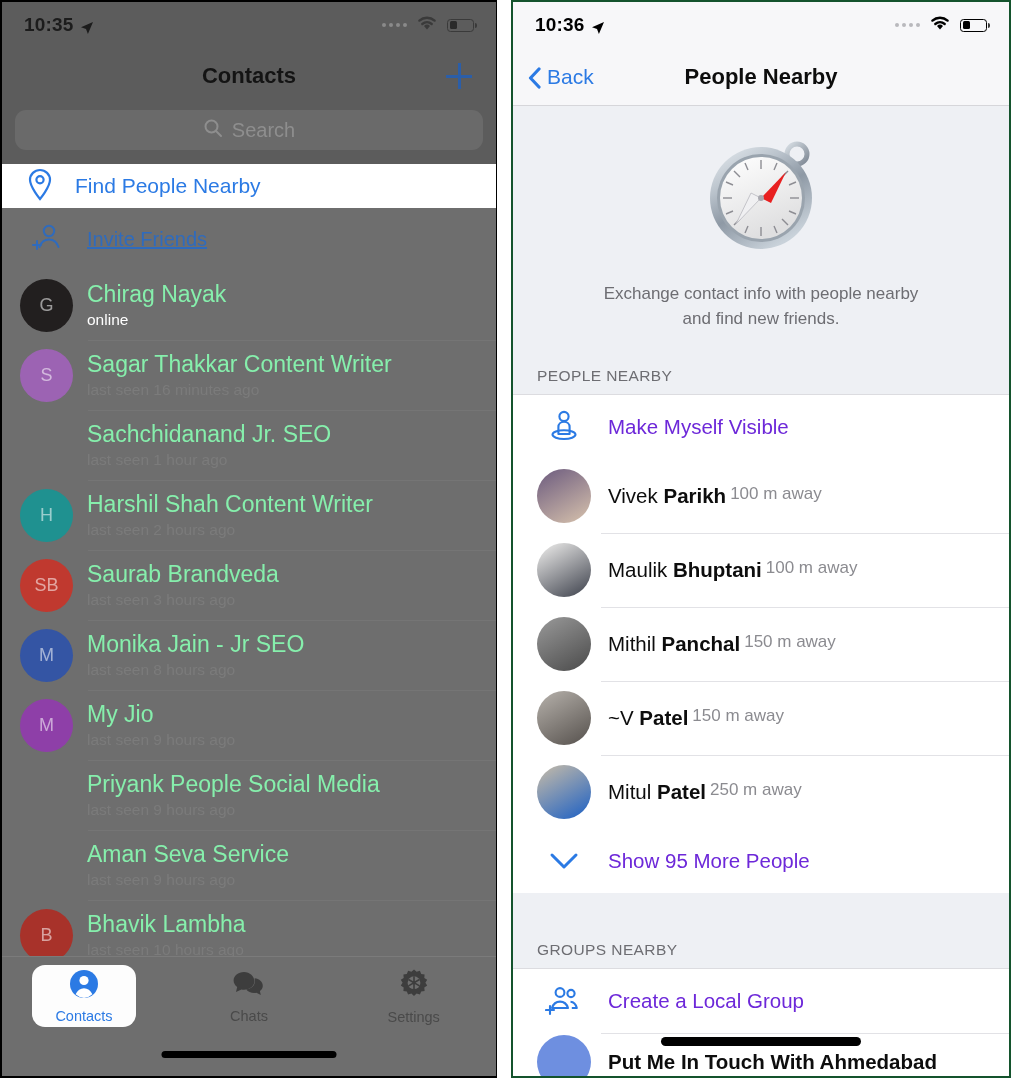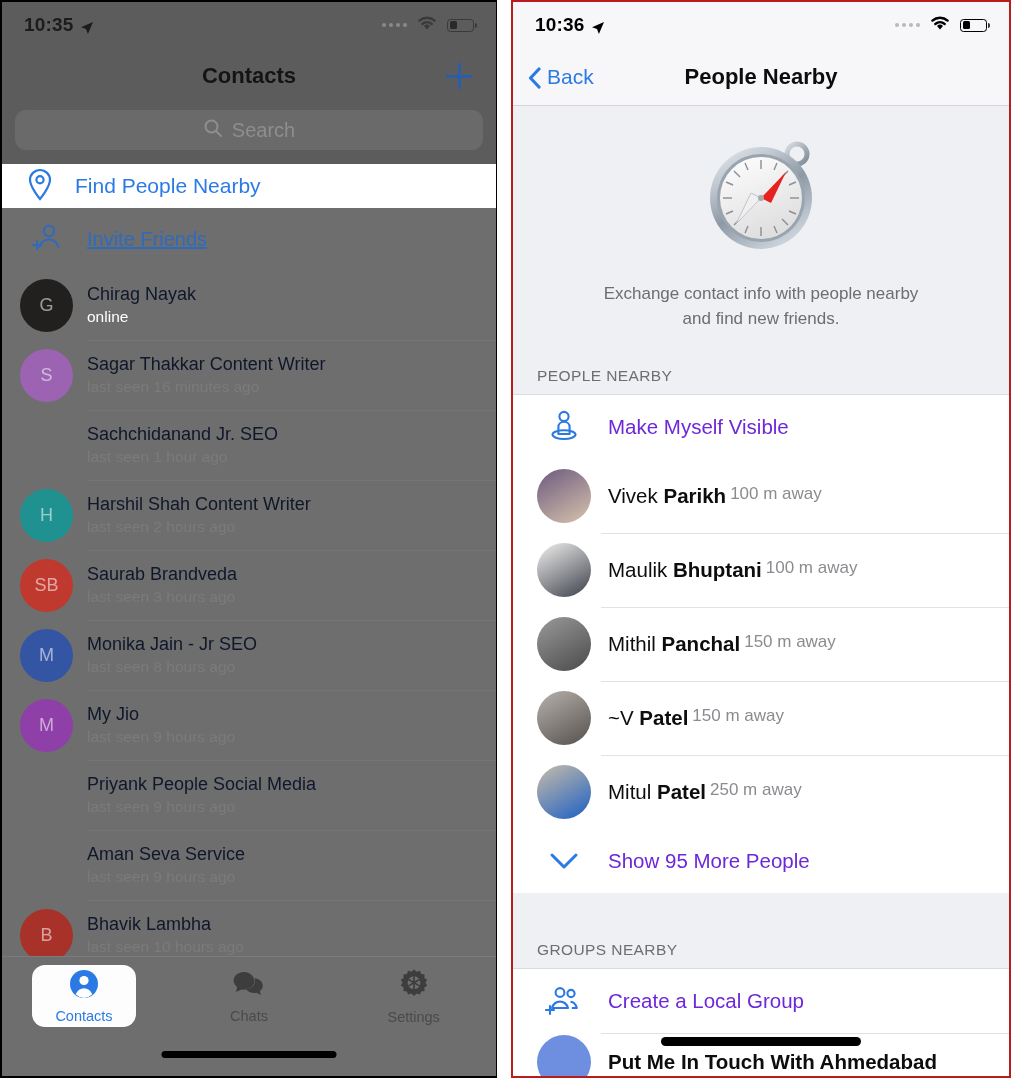--- a/index.html
+++ b/index.html
@@ -91,21 +91,21 @@
     background: rgba(255,255,255,0.055);
   }
   .av {
     width: 53px; height: 53px; border-radius: 50%;
     display: flex; align-items: center; justify-content: center;
     font-size: 18px; color: rgba(255,255,255,0.55); flex: 0 0 53px;
     font-weight: 500;
   }
   .av.empty { background: transparent; }
   .l-meta { display: flex; flex-direction: column; gap: 3px; min-width:0; }
-  .l-name { font-size: 18px; color: #0f172a; white-space: nowrap; }
+  .l-name { font-size: 23px; color: #86efac; white-space: nowrap; }
   .l-sub { font-size: 15.5px; color: #7b7b7b; }
   .l-sub.online { color: #ffffff; }
   .invite-label { font-size: 20px; color: #2f6bbd; text-decoration: underline; }
 
   .l-tabbar {
     position: absolute; left: 0; bottom: 0; width: 100%;
     height: 120px; background: #6e6e6e;
     border-top: 1px solid rgba(255,255,255,0.09);
   }
   .l-tabs { display: flex; height: 78px; }
@@ -119,21 +119,21 @@
   .home-ind {
     position: absolute; left: 50%; transform: translateX(-50%); bottom: 18px;
     width: 175px; height: 7px; background: #000; border-radius: 4px;
   }
 
   
   .phone-right {
     position: absolute; left: 511px; top: 0;
     width: 500px; height: 1078px;
     background: #ffffff; overflow: hidden;
-    border: 2px solid #b91c1c;
+    border: 2px solid #14532d;
   }
   .r-statusbar {
     height: 46px; display: flex; align-items: center; padding: 0 22px;
     background: #f7f7f9;
   }
   .r-statusbar .sb-time { color: #000; }
   .r-statusbar .sb-dots i { background: #b9b9bd; }
   .r-statusbar .batt { border-color: #000; }
   .r-statusbar .batt i { background: #000; }
 

